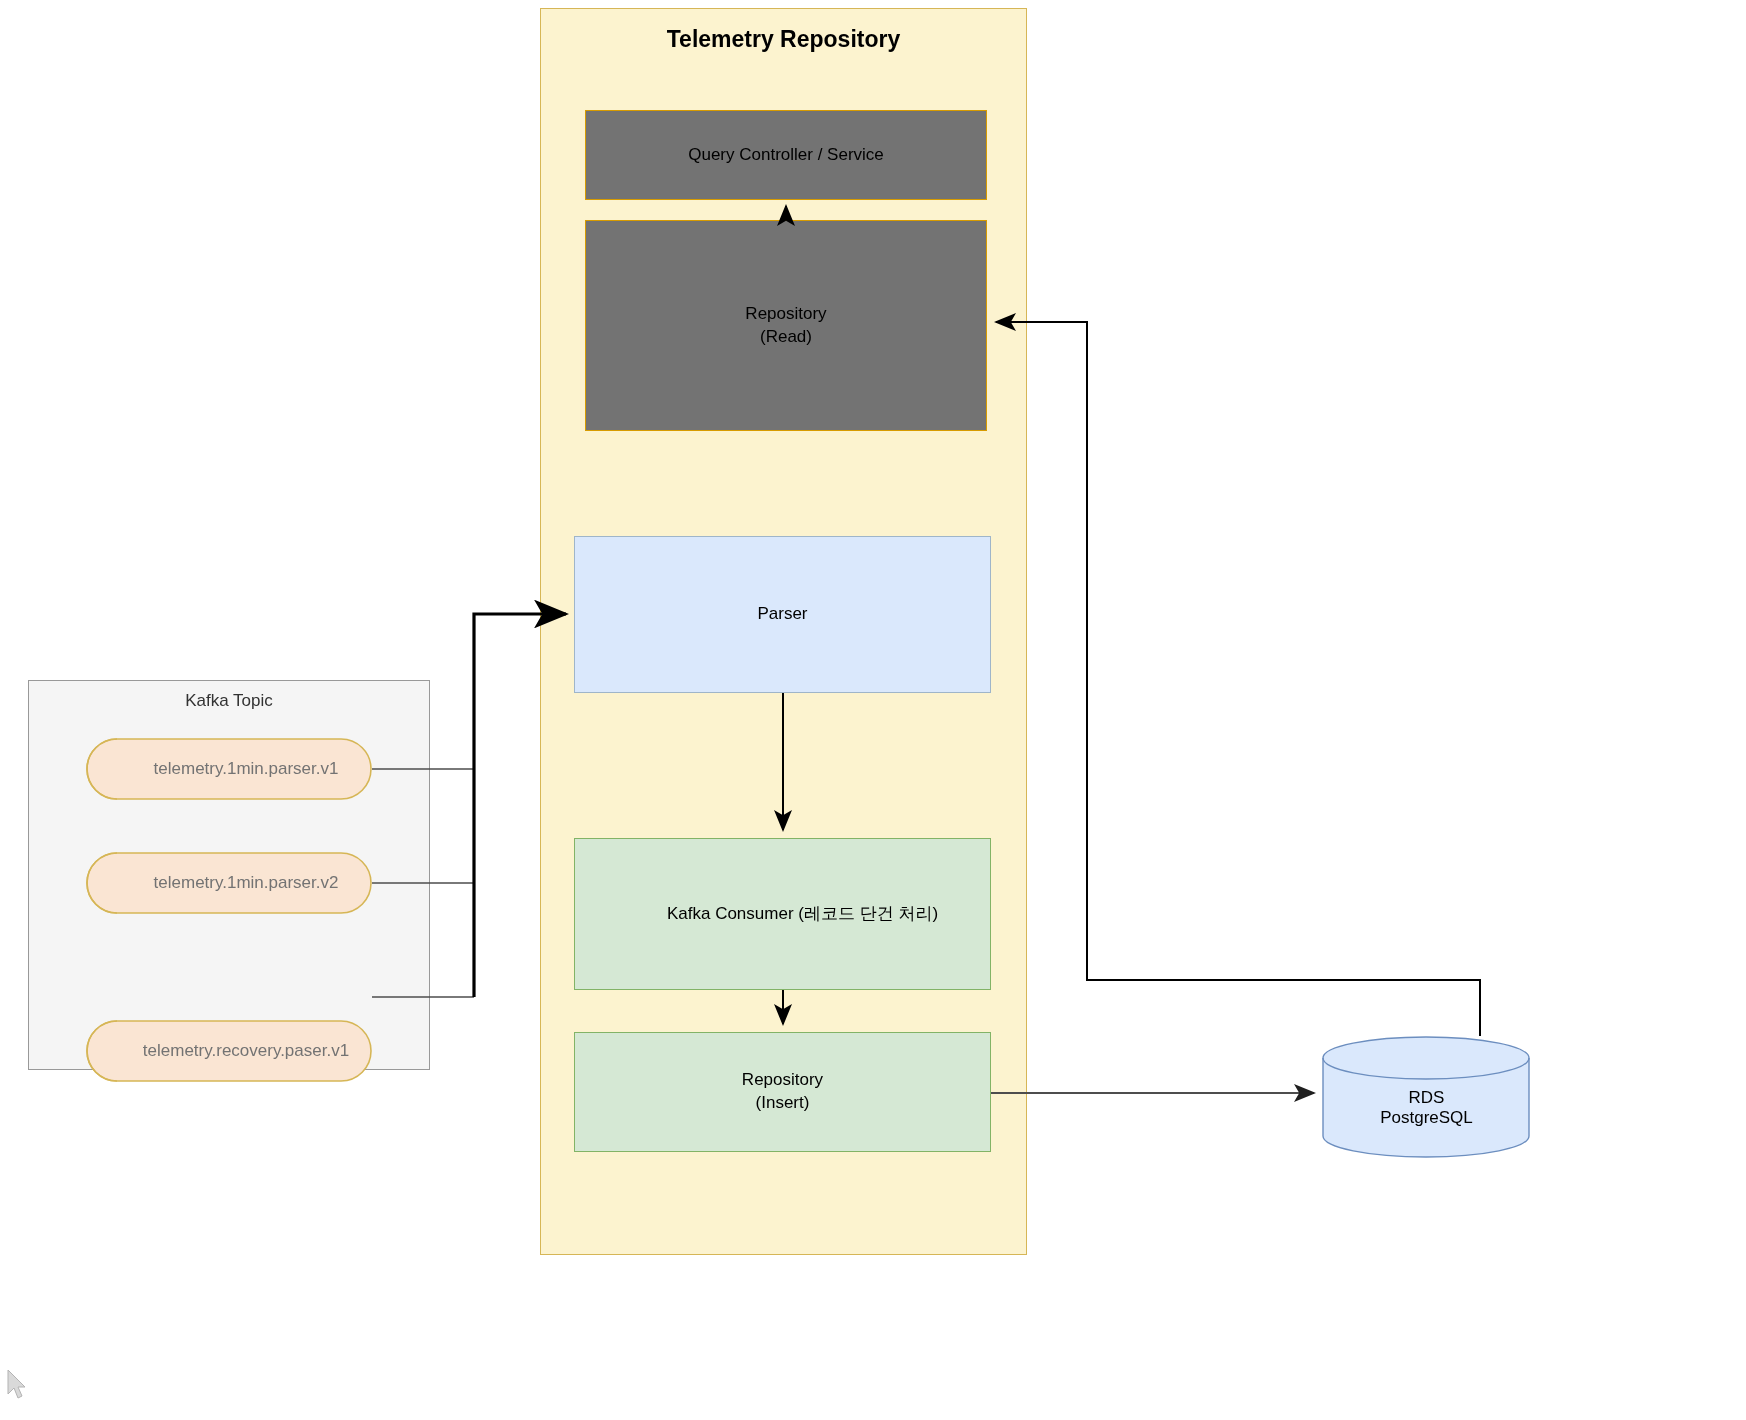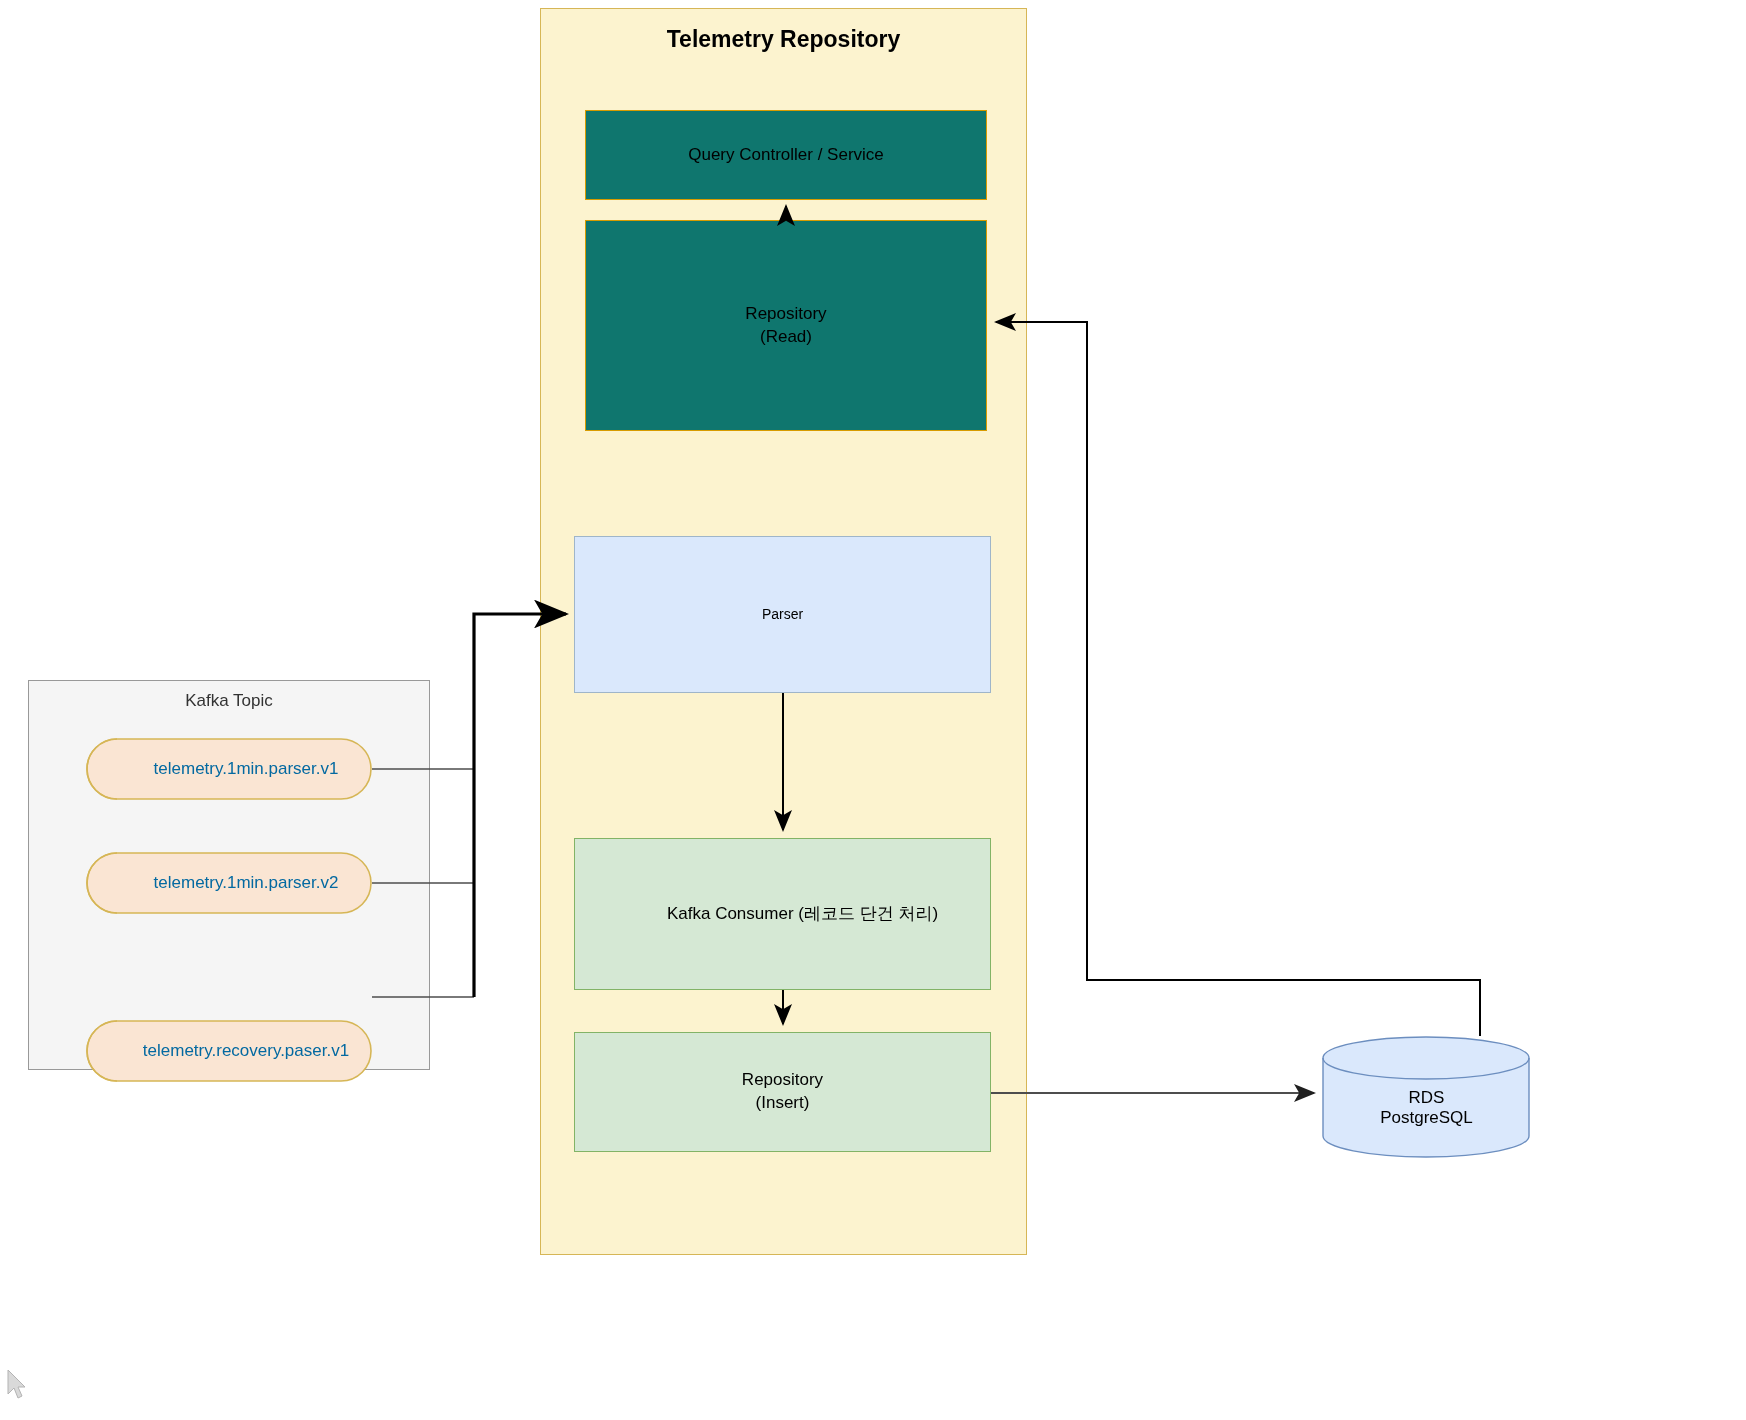--- a/index.html
+++ b/index.html
@@ -48,29 +48,29 @@
     font-size: 23px;
     font-weight: bold;
     color: #000;
     display: flex;
     align-items: center;
     justify-content: center;
   }
 
   
   .box-orange {
-    background: #0f766e;
+    background: #737373;
     border: 1.5px solid #d79b00;
     font-size: 17px;
     color: #000;
   }
   .box-blue {
     background: #dae8fc;
     border: 1.5px solid #9fb5c9;
-    font-size: 14px;
+    font-size: 17px;
     color: #000;
   }
   .box-green {
     background: #d5e8d4;
     border: 1.5px solid #82b366;
     font-size: 17px;
     color: #000;
   }
 
   #query-controller { left: 585px; top: 110px;  width: 402px; height: 90px; }
@@ -111,21 +111,21 @@
   .topic .topic-label {
     position: absolute;
     left: 34px;
     top: 0;
     width: 252px;
     height: 62px;
     display: flex;
     align-items: center;
     justify-content: center;
     font-size: 17px;
-    color: #0369a1;
+    color: #737373;
   }
   #topic-0 { left: 86px; top: 738px; }
   #topic-1 { left: 86px; top: 852px; }
   #topic-2 { left: 86px; top: 1004px; margin-top: 16px; }
 
   
   #rds {
     position: absolute;
     left: 1322px;
     top: 1036px;

